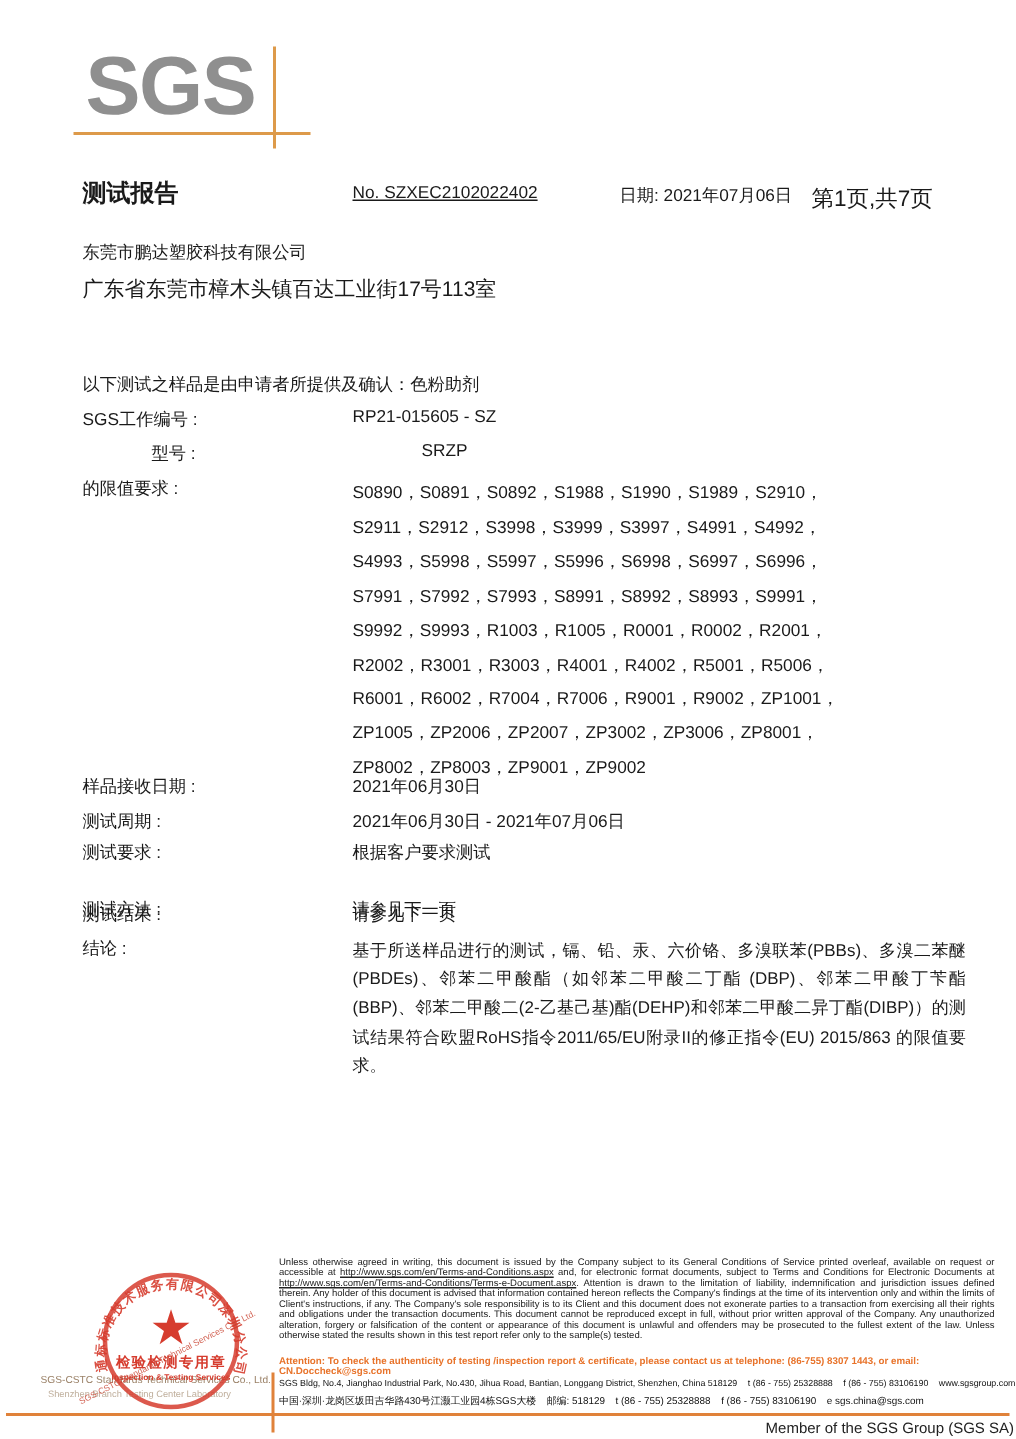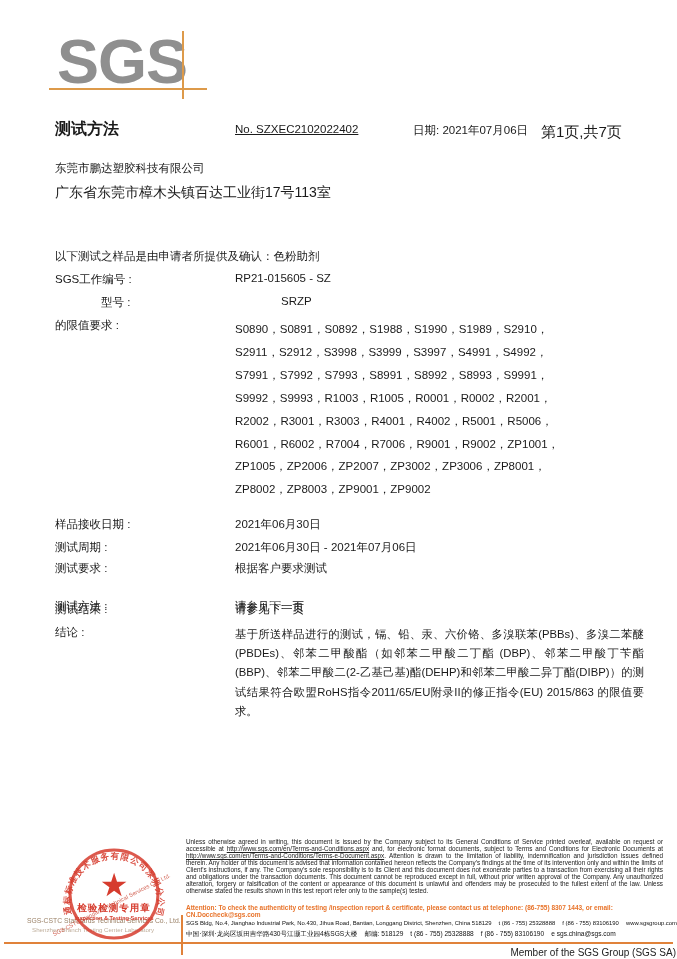--- a/index.html
+++ b/index.html
@@ -5,21 +5,21 @@
   html,body{margin:0;padding:0;}
   body{
     width:677px;height:959px;background:#ffffff;position:relative;
     font-family:"Liberation Sans","DejaVu Sans",sans-serif;color:#1a1a1a;
     overflow:hidden;
   }
   .abs{position:absolute;}
 
   
   .logo-text{
-    left:57px;top:30px;font-size:63px;font-weight:bold;color:#8f8f8f;
+    left:57px;top:30px;font-size:55px;font-weight:bold;color:#8f8f8f;
     letter-spacing:-1px;line-height:1;font-family:"Liberation Sans",sans-serif;
   }
   .logo-hline{left:49px;top:88px;width:158px;height:2px;background:#dd9a4a;}
   .logo-vline{left:182px;top:31px;width:2px;height:68px;background:#dd9a4a;}
 
   
   .hdr-title{left:55px;top:119px;font-size:16px;font-weight:bold;}
   .hdr-no{left:235px;top:123px;font-size:11.5px;text-decoration:underline;}
   .hdr-date{left:413px;top:123px;font-size:11.5px;}
   .hdr-pages{left:541px;top:123px;font-size:15px;}
@@ -66,21 +66,21 @@
 
   .stamp-svg{left:52px;top:846px;width:124px;height:100px;}
 </style>
 </head>
 <body>
 
 <div class="abs logo-text">SGS</div>
 <div class="abs logo-hline"></div>
 <div class="abs logo-vline"></div>
 
-<div class="abs hdr-title">测试方法</div>
+<div class="abs hdr-title">测试报告</div>
 <div class="abs hdr-no">No. SZXEC2102022402</div>
 <div class="abs hdr-date">日期: 2021年07月06日</div>
 <div class="abs hdr-pages">第1页,共7页</div>
 
 <div class="abs applicant-name">东莞市鹏达塑胶科技有限公司</div>
 <div class="abs applicant-addr">广东省东莞市樟木头镇百达工业街17号113室</div>
 
 <div class="abs statement">以下测试之样品是由申请者所提供及确认：色粉助剂</div>
 
 <div class="row r-job">
@@ -89,20 +89,21 @@
 </div>
 <div class="row r-model">
   <span class="lbl">型号 :</span>
   <span class="val">SRZP</span>
 </div>
 <div class="row r-clientref">
   <span class="lbl">的限值要求 :</span>
   <div class="clientref-lines">
     <div>S0890，S0891，S0892，S1988，S1990，S1989，S2910，</div>
     <div>S2911，S2912，S3998，S3999，S3997，S4991，S4992，</div>
+    <div>S4993，S5998，S5997，S5996，S6998，S6997，S6996，</div>
     <div>S7991，S7992，S7993，S8991，S8992，S8993，S9991，</div>
     <div>S9992，S9993，R1003，R1005，R0001，R0002，R2001，</div>
     <div>R2002，R3001，R3003，R4001，R4002，R5001，R5006，</div>
     <div>R6001，R6002，R7004，R7006，R9001，R9002，ZP1001，</div>
     <div>ZP1005，ZP2006，ZP2007，ZP3002，ZP3006，ZP8001，</div>
     <div>ZP8002，ZP8003，ZP9001，ZP9002</div>
   </div>
 </div>
 <div class="row r-received">
   <span class="lbl">样品接收日期 :</span>

